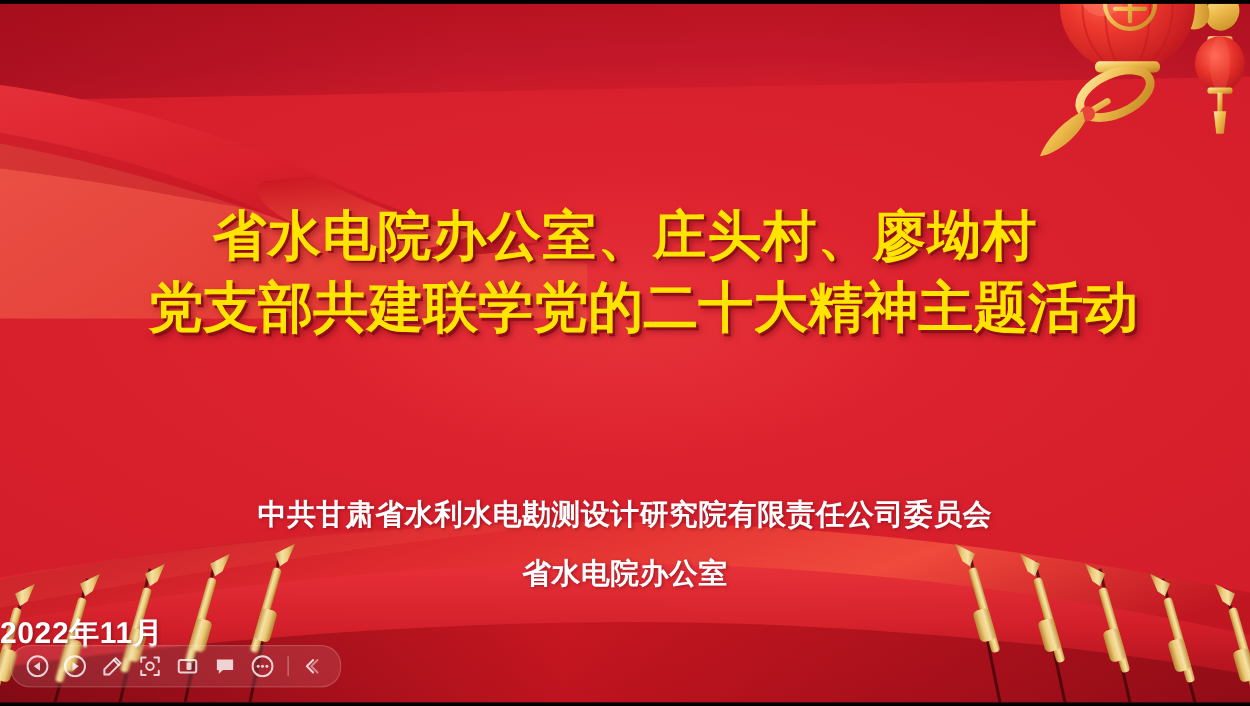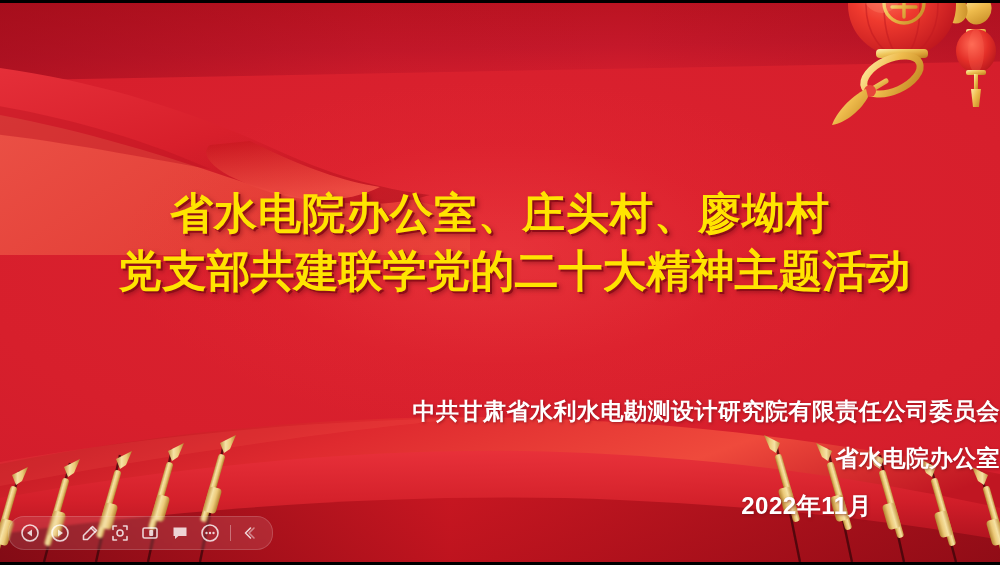--- a/index.html
+++ b/index.html
@@ -116,58 +116,57 @@
   .spears.right { right: -14px; transform: scaleX(-1); }
 
   
   .title-block {
     position: absolute;
     left: 0;
     top: 158px;
     width: 1000px;
     text-align: center;
     z-index: 20;
-    margin-top: 24px;
   }
   .title-line {
     color: #ffe400;
     font-weight: 700;
     font-size: 43px;
     line-height: 57px;
     letter-spacing: 1px;
     white-space: nowrap;
     text-shadow:
        2px 2px 0 #8e0d18,
        3px 3px 5px rgba(95,8,16,.55);
   }
   .title-line.line2 { font-size: 44px; letter-spacing: 0px; padding-left: 29px; }
 
   .org-block {
     position: absolute;
     left: 0;
     top: 385px;
     width: 1000px;
-    text-align: right;
+    text-align: center;
     z-index: 20;
   }
   .org-line {
     color: #ffffff;
     font-weight: 700;
     font-size: 23px;
     line-height: 47px;
     letter-spacing: .5px;
     white-space: nowrap;
     text-shadow: 1px 1px 3px rgba(110,10,18,.6);
   }
   .date-line {
     position: absolute;
     left: 0;
     top: 487px;
     width: 872px;
-    text-align: right;
+    text-align: left;
     color: #ffffff;
     font-weight: 700;
     font-size: 24px;
     letter-spacing: .5px;
     z-index: 20;
     text-shadow: 1px 1px 3px rgba(110,10,18,.6);
   }
 
   
   .toolbar {

